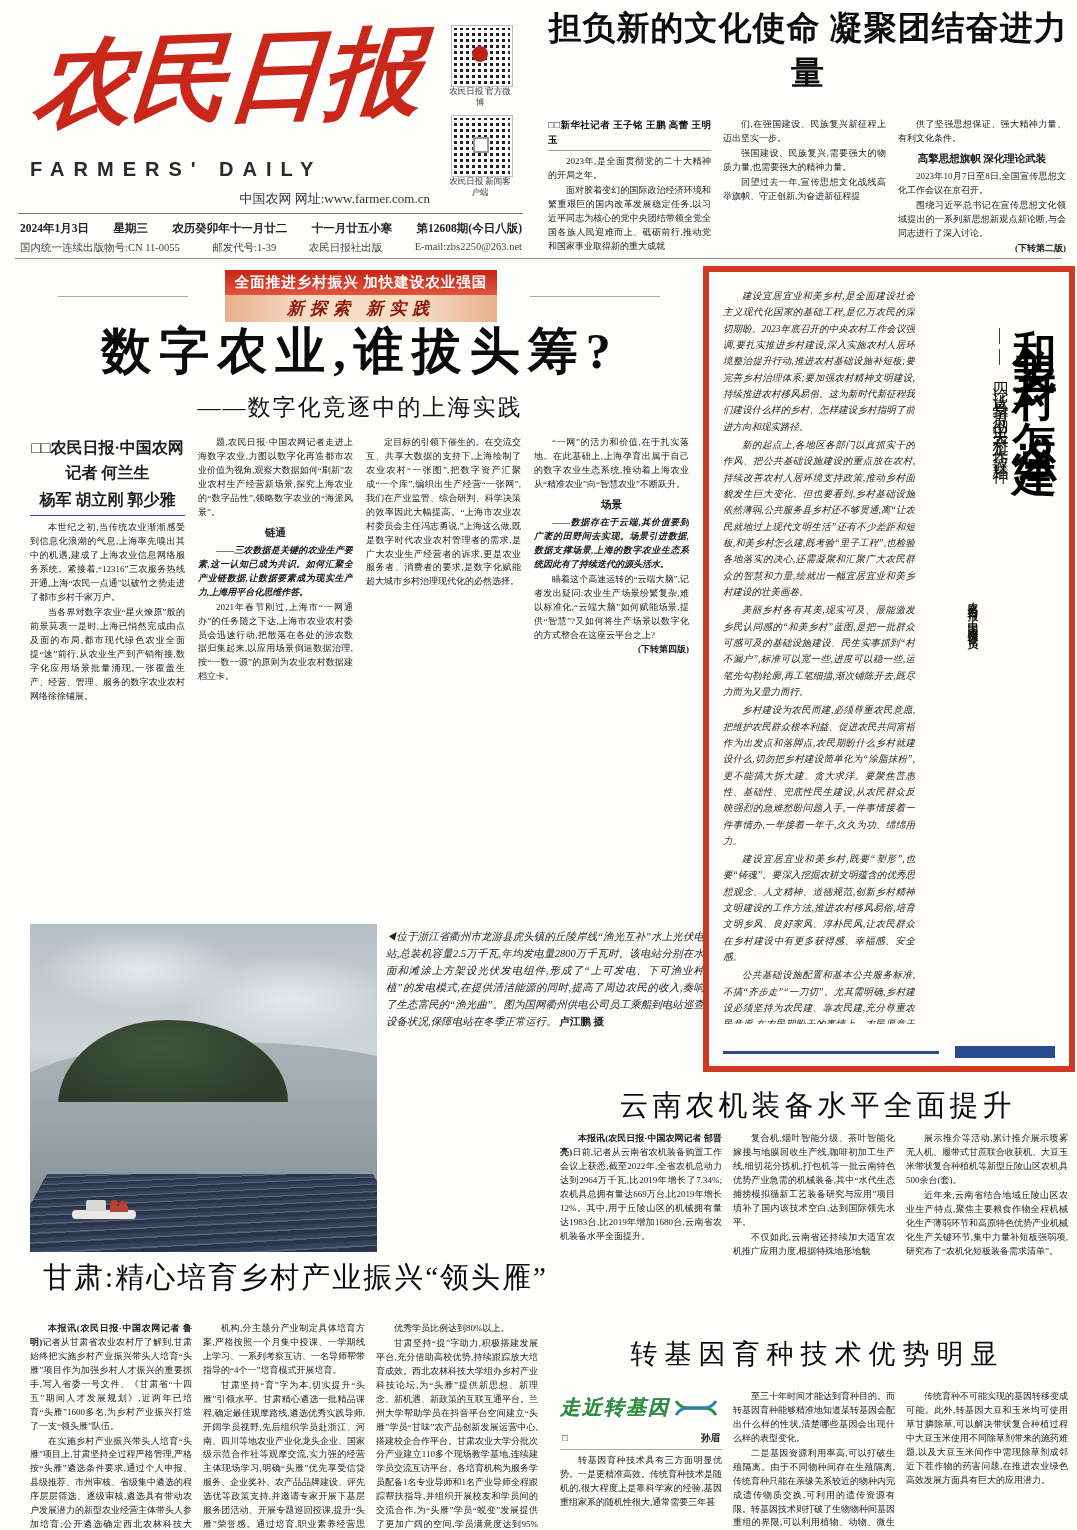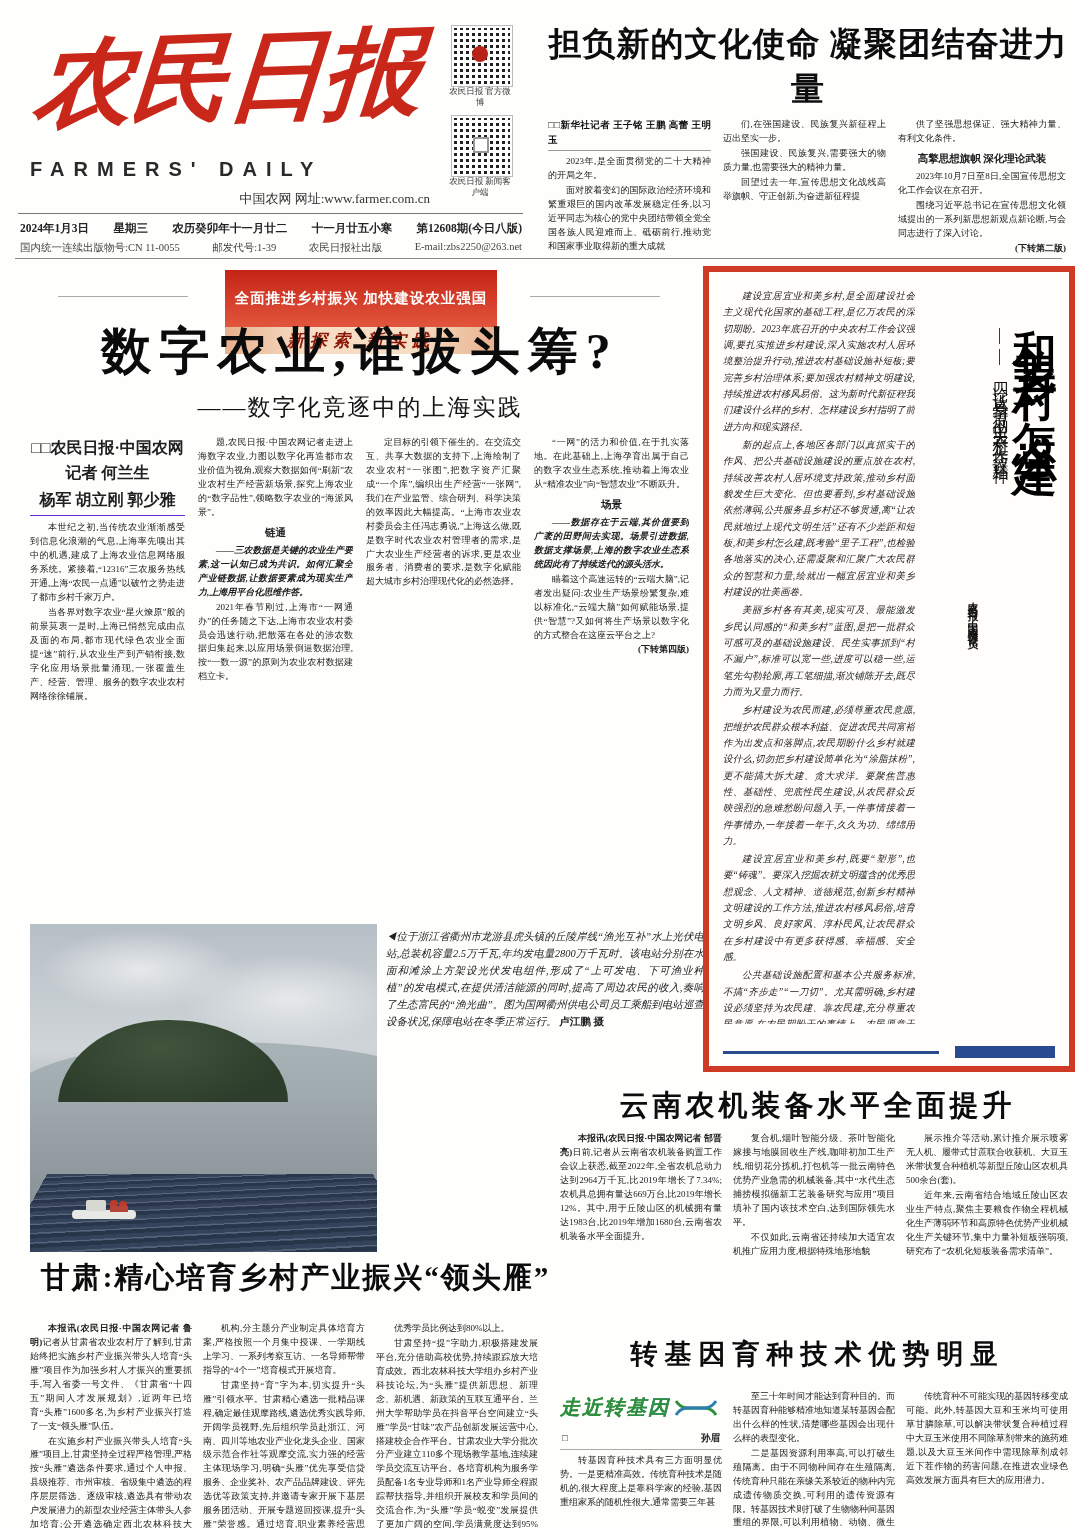--- a/index.html
+++ b/index.html
@@ -17,34 +17,34 @@
   .mast-row{left:20px;width:502px;display:flex;justify-content:space-between;}
   .mast-row1{top:221px;font-size:11.5px;font-weight:bold;color:#222;}
   .mast-row2{top:241px;font-size:10.5px;color:#444;}
   .qr{width:56px;height:56px;left:452px;background:
       repeating-linear-gradient(0deg,#111 0 3px,#fff 3px 6px),
       repeating-linear-gradient(90deg,#111 0 3px,#fff 3px 6px);background-blend-mode:screen;border:2px solid #fff;outline:1px solid #bbb;}
   .qr::after{content:"";position:absolute;left:18px;top:18px;width:16px;height:16px;background:#b92218;border-radius:50%;}
   .qr.q2::after{background:#fff;border:2px solid #999;border-radius:0;width:12px;height:12px;left:19px;top:19px;}
   .qr-label{left:446px;width:68px;text-align:center;font-size:8.5px;line-height:1.3;color:#333;}
   
-  .ta-head{left:548px;top:22px;width:520px;text-align:center;font-weight:bold;font-size:33px;letter-spacing:1px;color:#0d0d0d;}
+  .ta-head{left:548px;top:6px;width:520px;text-align:center;font-weight:bold;font-size:33px;letter-spacing:1px;color:#0d0d0d;}
   .ta-sub{left:548px;top:78px;width:520px;text-align:center;font-size:20px;color:#151515;}
   .byline{font-size:9.5px;font-weight:bold;color:#111;border-bottom:1px solid #999;padding-bottom:3px;margin-bottom:4px;}
   .col{font-size:9px;line-height:1.55;text-align:justify;overflow:hidden;color:#202020;}
   .col .para{margin:0 0 1px 0;text-indent:2em;}
   .subhead-sm{font-weight:bold;text-align:center;font-size:10.5px;margin:5px 0 3px;text-indent:0;}
   .lead{font-style:italic;font-weight:bold;}
   .lead .para{text-indent:2em;}
   .jump{font-weight:bold;text-align:right;font-size:9px;}
   .top-rule{left:15px;top:258px;width:1047px;border-top:1px solid #8a8a8a;height:0;}
   
   .banner{left:225px;top:270px;width:272px;text-align:center;}
   .banner .b1{background:linear-gradient(180deg,#c52415,#e2553d);color:#fff;font-weight:bold;font-size:14.5px;
-    padding:19px 6px;letter-spacing:1px;}
+    padding:3px 6px;letter-spacing:1px;}
   .banner .b2{background:linear-gradient(90deg,#e8b08e,#f7ddc4 30%,#f7ddc4 70%,#e8b08e);color:#8c1608;font-weight:bold;
     font-style:italic;font-size:17px;padding:2px 6px;letter-spacing:6px;}
   .banner-dash{top:296px;border-top:1px solid #aaa;height:0;width:130px;}
   .main-head{left:30px;top:318px;width:660px;text-align:center;font-weight:bold;font-size:50px;letter-spacing:8px;color:#0b0b0b;}
   .main-sub{left:30px;top:392px;width:660px;text-align:center;font-size:23px;letter-spacing:2px;color:#131313;}
   .mb{font-size:16px;font-weight:bold;text-align:center;margin:0 0 2px;}
   
   .photo{left:30px;top:924px;width:347px;height:328px;overflow:hidden;background:linear-gradient(180deg,#b7bfc6 0%,#cfd5d8 38%,#aeb5b8 55%,#8e979c 100%);}
   .cloud{position:absolute;background:radial-gradient(ellipse at center,#e6e9eb 0%,rgba(230,233,235,0) 70%);border-radius:50%;}
   .mountain{position:absolute;left:-20px;top:118px;width:420px;height:60px;background:#9aa5ab;border-radius:50% 50% 0 0/90% 70% 0 0;opacity:.75;}
@@ -62,21 +62,21 @@
   .c-text{position:absolute;left:14px;top:16px;width:192px;bottom:42px;font-style:italic;font-size:9.5px;
     line-height:1.72;text-align:justify;overflow:hidden;color:#222;}
   .c-text .para{margin:0 0 2px;text-indent:2em;}
   .c-vert{position:absolute;right:10px;top:22px;bottom:28px;width:138px;writing-mode:vertical-rl;text-align:left;}
   .c-title{font-weight:900;font-size:44px;letter-spacing:16px;color:#000;font-family:"Liberation Sans",sans-serif;line-height:1.1;}
   .c-sub{font-size:16px;letter-spacing:5px;padding-top:34px;margin-left:10px;color:#111;}
   .c-by{font-size:10.5px;font-weight:bold;letter-spacing:3px;padding-top:300px;margin-left:12px;color:#111;}
   .bluebar1{position:absolute;left:14px;bottom:12px;width:216px;height:3px;background:#2a4a8f;}
   .bluebar2{position:absolute;right:14px;bottom:8px;width:100px;height:12px;background:#2a4a8f;}
   
-  .sec-head{font-weight:bold;text-align:center;color:#0c0c0c;}
+  .sec-head{font-weight:normal;text-align:center;color:#0c0c0c;}
   .yn-head{left:560px;top:1086px;width:515px;font-size:29px;letter-spacing:4px;}
   .gs-head{left:28px;top:1258px;width:535px;font-size:29px;letter-spacing:2px;}
   .gmo-head{left:560px;top:1336px;width:515px;font-size:27px;letter-spacing:7px;}
   .inline-by{font-weight:bold;}
   
   .gmo-logo{display:flex;align-items:center;gap:4px;margin:2px 0 6px;}
   .gmo-logo .t{font-weight:bold;font-style:italic;font-size:20px;letter-spacing:2px;
      background:linear-gradient(90deg,#2f8f3e,#2f8f3e 60%,#2e7fae);-webkit-background-clip:text;background-clip:text;color:#2f8f3e;}
   .author-line{display:flex;justify-content:space-between;border-bottom:1px solid #aaa;font-size:9.5px;padding:2px 2px 3px;margin-bottom:4px;}
   .author-line .a{font-weight:bold;}

